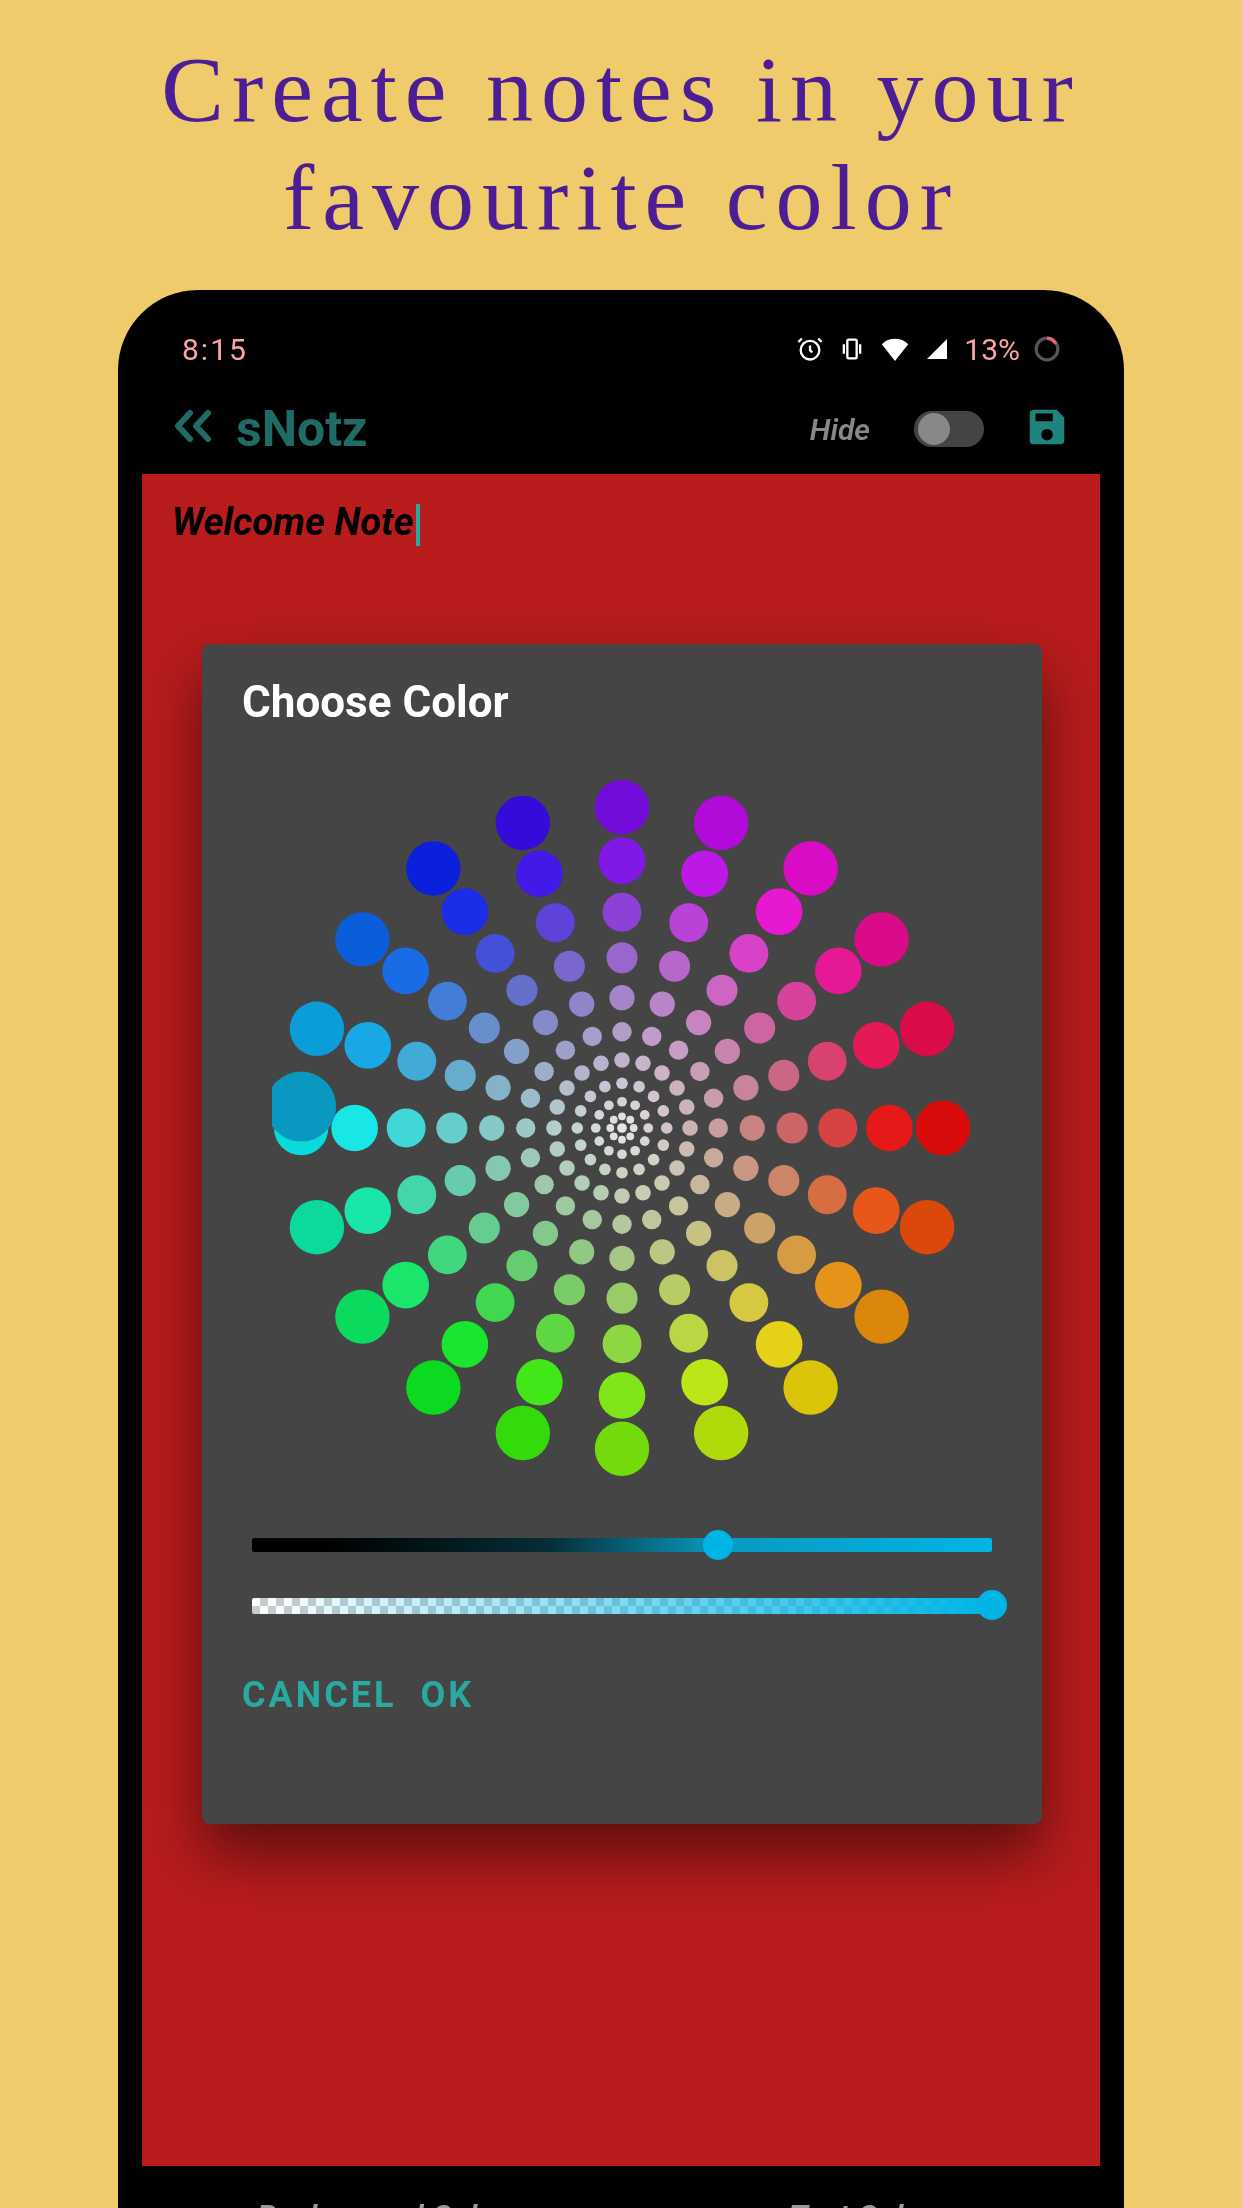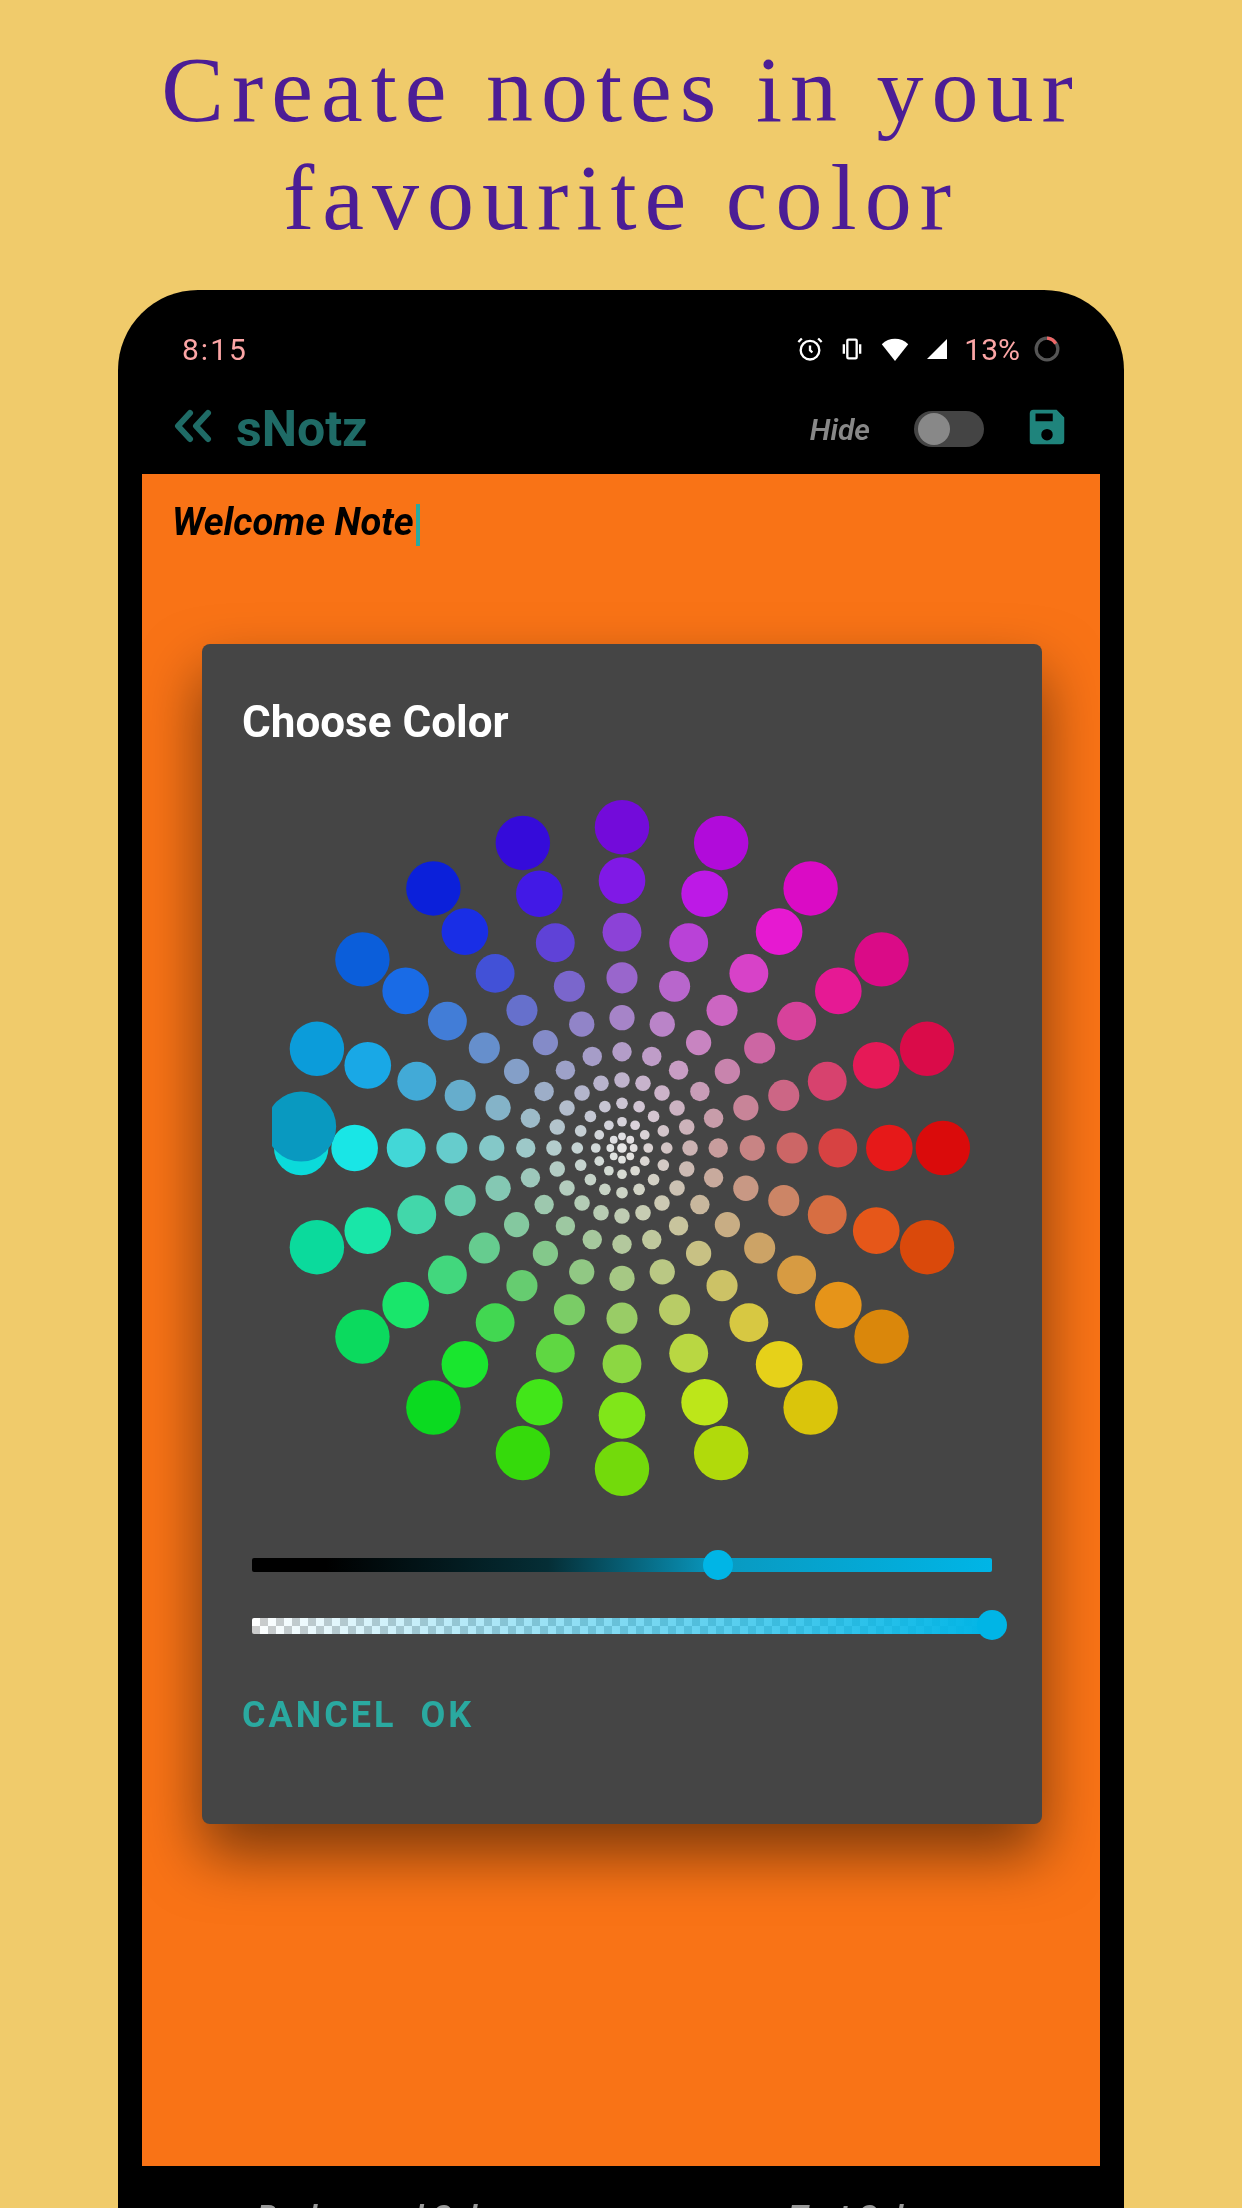--- a/index.html
+++ b/index.html
@@ -90,21 +90,21 @@
     position: absolute;
     left: 4px;
     top: 2px;
     width: 32px;
     height: 32px;
     background: #888;
     border-radius: 50%;
   }
   .save-icon { color: #1f847c; }
   .note-area {
-    background: #f97316;
+    background: #b91c1c;
     padding: 26px 30px;
     height: 1700px;
     position: relative;
   }
   .note-title {
     color: #000;
     font-size: 38px;
     font-style: italic;
     font-weight: 700;
     position: relative;
@@ -119,21 +119,21 @@
     margin-left: 2px;
   }
   .dialog {
     position: absolute;
     left: 60px;
     top: 170px;
     width: 840px;
     height: 1180px;
     background: #454545;
     border-radius: 8px;
-    padding: 52px 40px 30px;
+    padding: 32px 40px 30px;
     box-shadow: 0 30px 60px rgba(0,0,0,0.5);
   }
   .dialog-title {
     color: #fff;
     font-size: 44px;
     font-weight: 700;
     margin-bottom: 30px;
   }
   .color-wheel-container {
     width: 100%;

